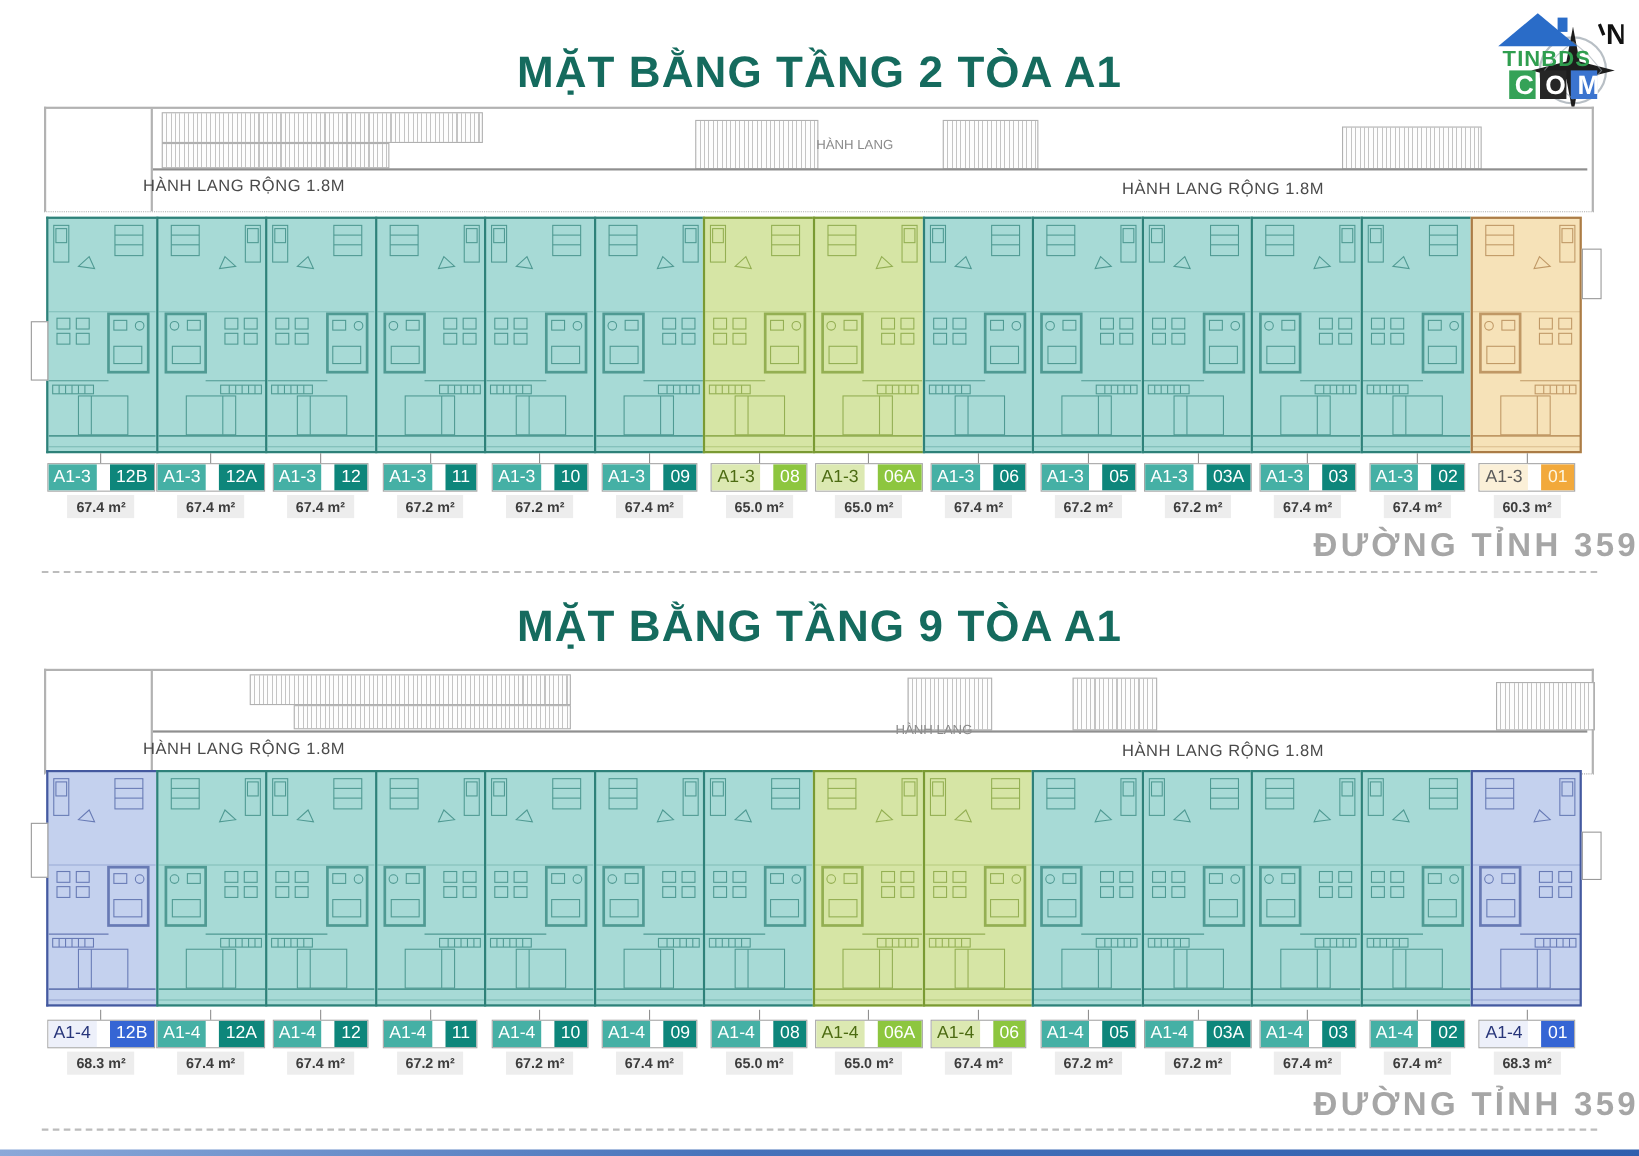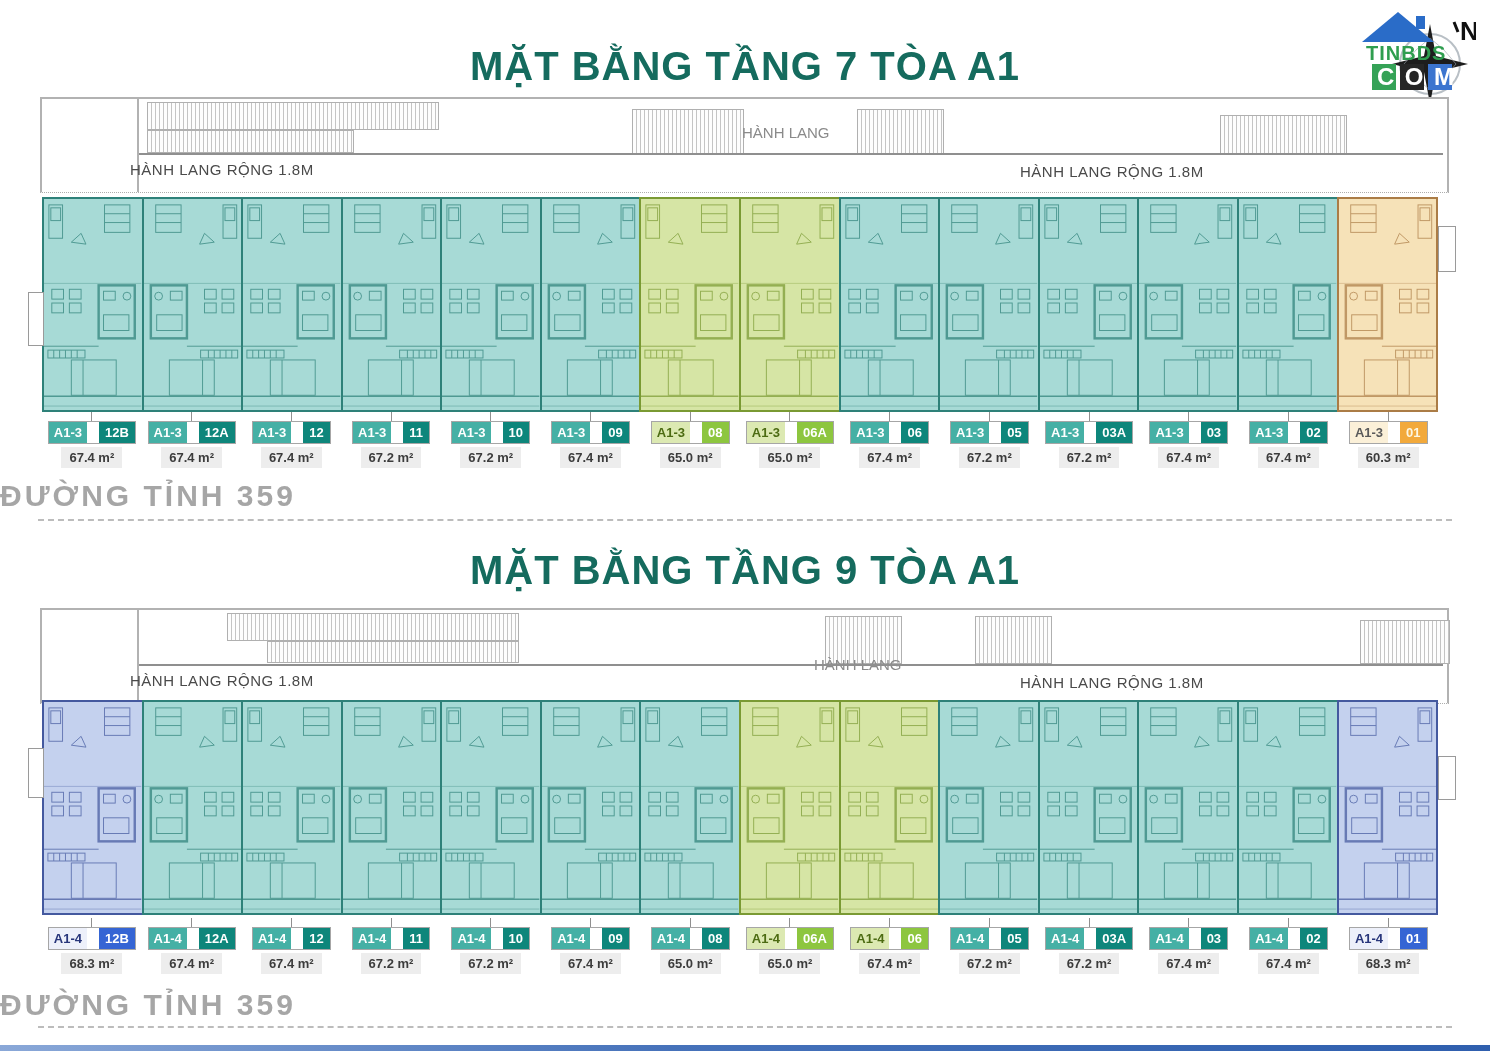--- a/index.html
+++ b/index.html
@@ -3,21 +3,21 @@
 <meta charset="utf-8">
 <style>
   html,body{margin:0;padding:0;background:#fff;}
   .page{position:relative;width:1490px;height:1051px;background:#ffffff;
         font-family:"Liberation Sans",sans-serif;overflow:hidden;}
 
   
   .plan-title{position:absolute;left:0;width:100%;text-align:center;
       font-size:40px;font-weight:bold;color:#156b5e;letter-spacing:1px;}
   .t1{top:44px}.t2{top:548px}
-  .road{position:absolute;left:0;width:100%;text-align:left;
+  .road{position:absolute;left:0;width:100%;text-align:right;
       font-size:30px;font-weight:bold;color:#a6a6a6;letter-spacing:3px;}
   .r1{top:479px}.r2{top:988px}
   .dash{position:absolute;left:38px;right:38px;border-top:2px dashed #bcbcbc;}
   .d1{top:519px}.d2{top:1026px}
   .bottom-bar{position:absolute;left:0;bottom:0;width:100%;height:6px;
       background:linear-gradient(90deg,#8aa8d8,#4672ba 45%,#2f5fae);}
 
   
   .corridor{position:absolute;left:40px;width:1405px;height:93px;background:#fff;
       border-top:2px solid #b2b2b2;border-left:2px solid #b2b2b2;
@@ -36,21 +36,21 @@
   .cor1 .s-e{left:1178px;top:16px;width:125px;height:37px}
   .cor2 .s-a{left:185px;top:3px;width:290px;height:26px}
   .cor2 .s-b{left:225px;top:31px;width:250px;height:20px}
   .cor2 .s-c{left:783px;top:6px;width:75px;height:46px}
   .cor2 .s-d{left:933px;top:6px;width:75px;height:46px}
   .cor2 .s-e{left:1318px;top:10px;width:88px;height:42px}
   .cor-label{position:absolute;font-weight:normal;color:#4a4a4a;font-size:15px;
       letter-spacing:.5px;white-space:nowrap;}
   .cl-left{left:88px;top:62px}
   .cl-right{left:978px;top:64px}
-  .cor-label-sm{position:absolute;font-size:15px;color:#8a8a8a;white-space:nowrap;}
+  .cor-label-sm{position:absolute;font-size:12px;color:#8a8a8a;white-space:nowrap;}
   .cor1 .cl-center{left:700px;top:25px}
   .cor2 .cl-center{left:772px;top:46px}
 
   
   .units-row{position:absolute;left:42px;width:1396px;height:215px;display:flex;}
   .ur1{top:197px}.ur2{top:700px}
   .unit{flex:1;position:relative;background:var(--fill);
       border-top:2px solid var(--stroke);border-bottom:2px solid var(--stroke);
       border-left:2px solid var(--stroke);}
   .unit:last-child{border-right:2px solid var(--stroke);}
@@ -61,21 +61,21 @@
   .b1r{left:1438px;top:226px;width:16px;height:44px}
   .b2l{left:28px;top:748px;width:14px;height:48px}
   .b2r{left:1438px;top:756px;width:16px;height:42px}
 
   
   .labels-row{position:absolute;left:42px;width:1396px;display:flex;}
   .lr1{top:412px}.lr2{top:918px}
   .label-stack{flex:1;display:flex;flex-direction:column;align-items:center;}
   .leader{width:1px;height:9px;background:#909090;}
   .pill{display:flex;border:1px solid rgba(0,0,0,.35);overflow:hidden;
-      font-size:13px;font-weight:bold;line-height:1;white-space:nowrap;}
+      font-size:16px;font-weight:normal;line-height:1;white-space:nowrap;}
   .pill .blk{background:var(--pill-l);color:var(--pill-lt);padding:4px 5px;}
   .pill .num{background:var(--pill-r);color:var(--pill-rt);padding:4px 6px;margin-left:12px;}
   .area{margin-top:3px;background:#ededed;color:#3c3c3c;font-weight:bold;
       font-size:13px;padding:3px 8px;white-space:nowrap;text-align:center;}
 
   
   .c-teal  {--fill:#a7dad6;--stroke:#2e8179;--pill-l:#45b0a5;--pill-r:#0e867b;
             --pill-lt:#ffffff;--pill-rt:#ffffff;}
   .c-green {--fill:#d6e5a5;--stroke:#7a9a33;--pill-l:#dce9b2;--pill-r:#8dc63f;
             --pill-lt:#4c6b12;--pill-rt:#ffffff;}
@@ -137,21 +137,21 @@
       <path d="M4 38 L40 8 L76 38 Z" fill="#2a6cc8"></path>
       <rect x="58" y="12" width="9" height="13" fill="#2a6cc8"></rect>
       <text x="8" y="56" font-size="20" font-weight="bold" fill="#2f9e4f" font-family="Liberation Sans, sans-serif" letter-spacing="1">TINBDS</text>
       <rect x="14" y="60" width="24" height="26" fill="#35a257"></rect>
       <rect x="42" y="60" width="24" height="26" fill="#262626"></rect>
       <rect x="70" y="60" width="24" height="26" fill="#3b74cf"></rect>
       <text x="19" y="81" font-size="24" font-weight="bold" fill="#ffffff" font-family="Liberation Sans, sans-serif" letter-spacing="10.5">COM</text>
     </svg>
   </div>
 
-  <div class="plan-title t1">MẶT BẰNG TẦNG 7 TÒA A1</div>
+  <div class="plan-title t1">MẶT BẰNG TẦNG 2 TÒA A1</div>
 
   <div class="corridor cor1">
     <div class="stair s-a"></div>
     <div class="stair s-b"></div>
     <div class="stair s-c"></div>
     <div class="stair s-d"></div>
     <div class="stair s-e"></div>
     <span class="cor-label cl-left">HÀNH LANG RỘNG 1.8M</span>
     <span class="cor-label-sm cl-center">HÀNH LANG</span>
     <span class="cor-label cl-right">HÀNH LANG RỘNG 1.8M</span>

